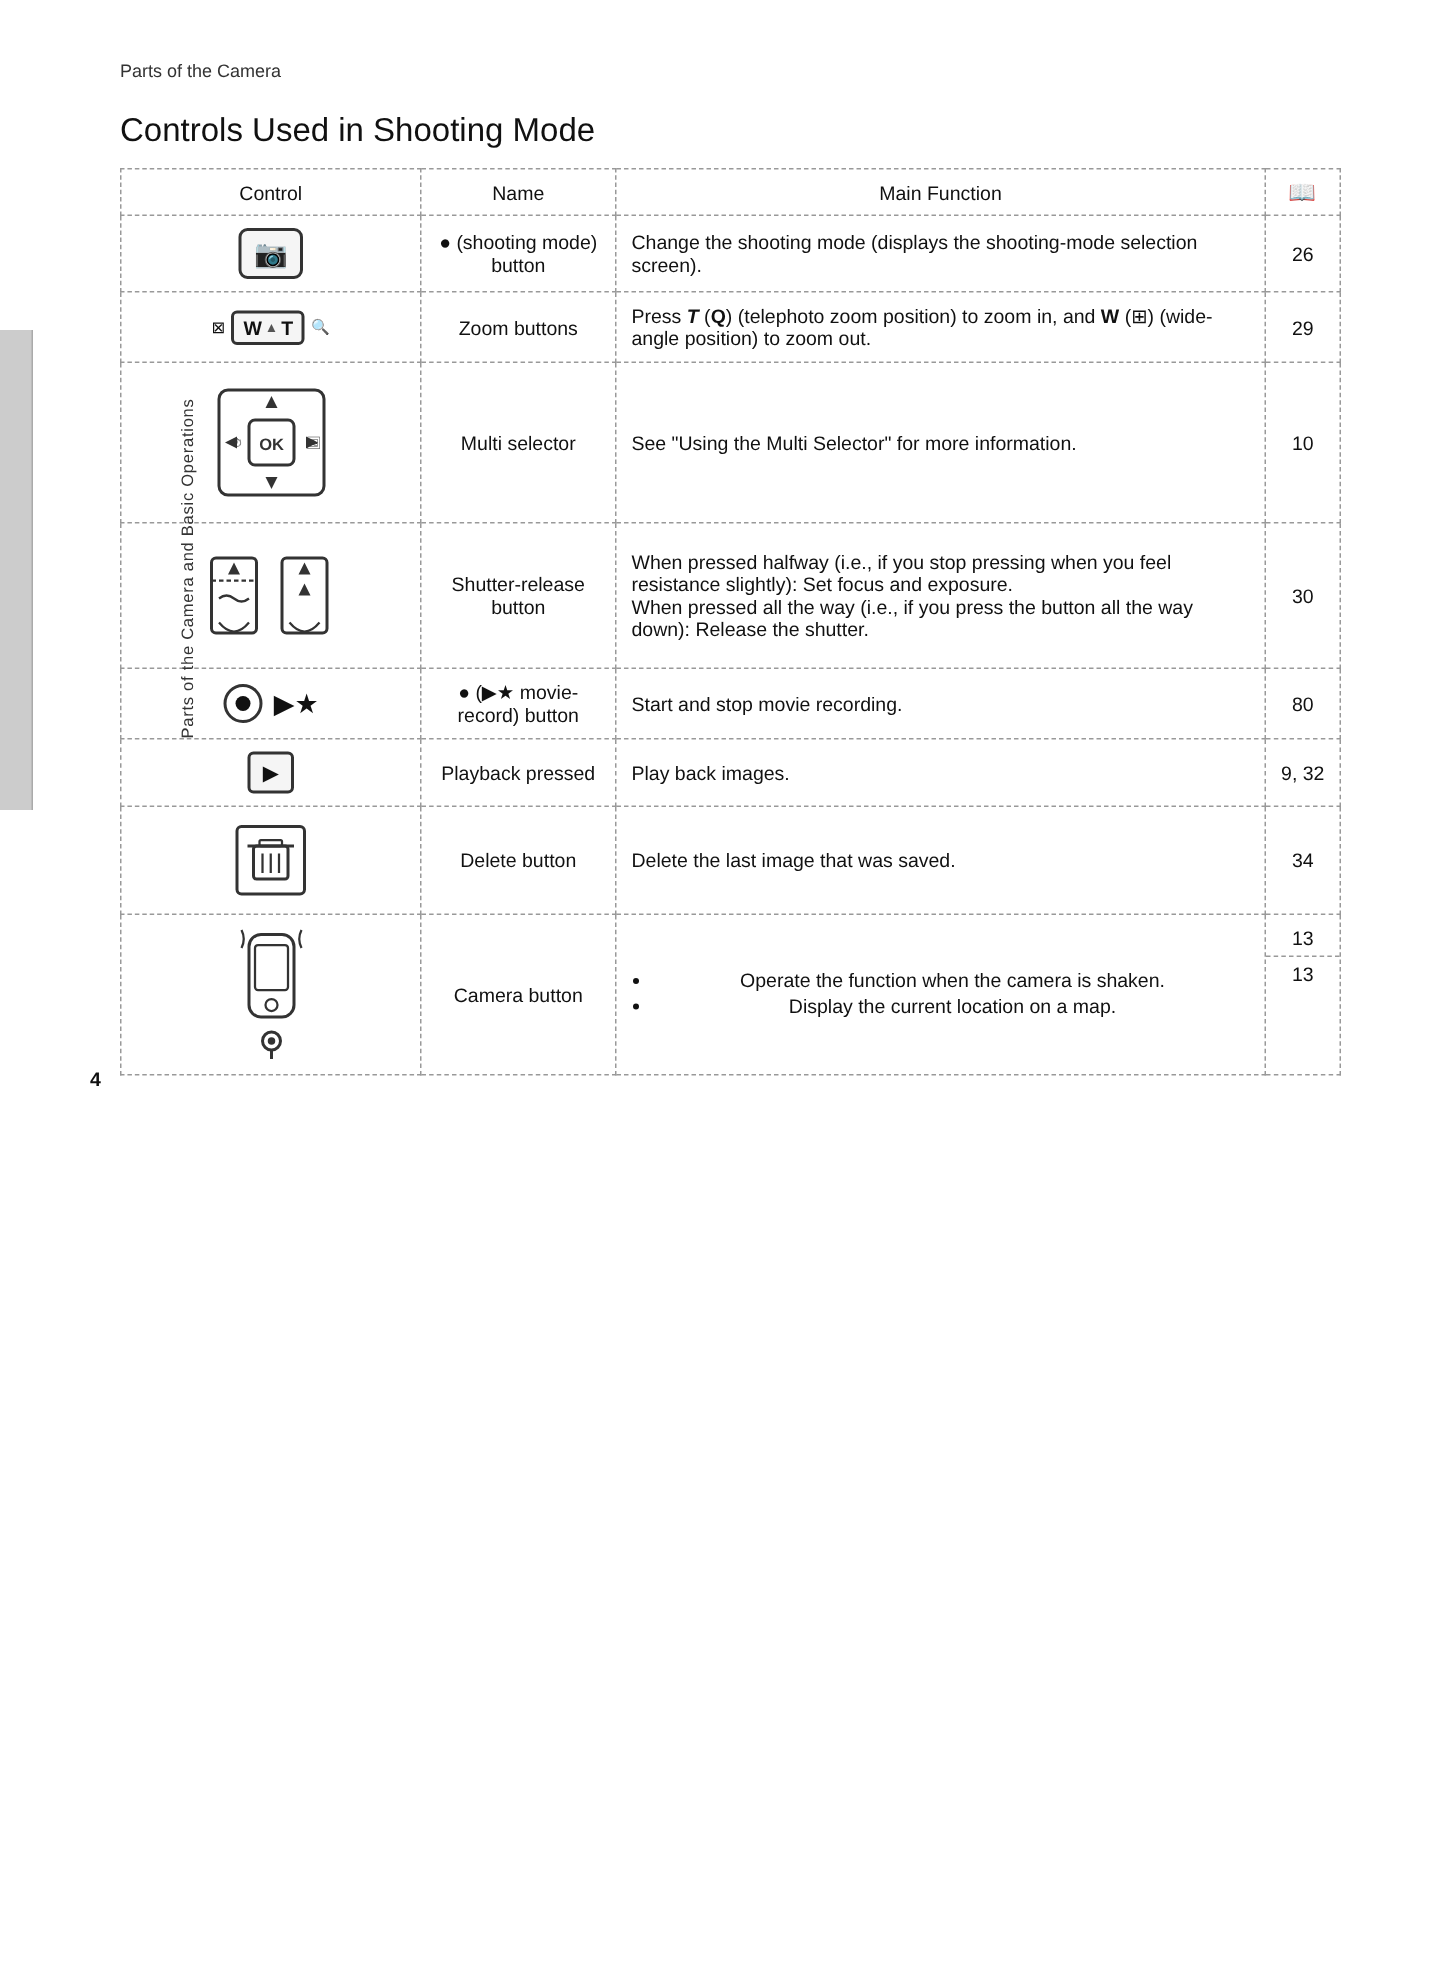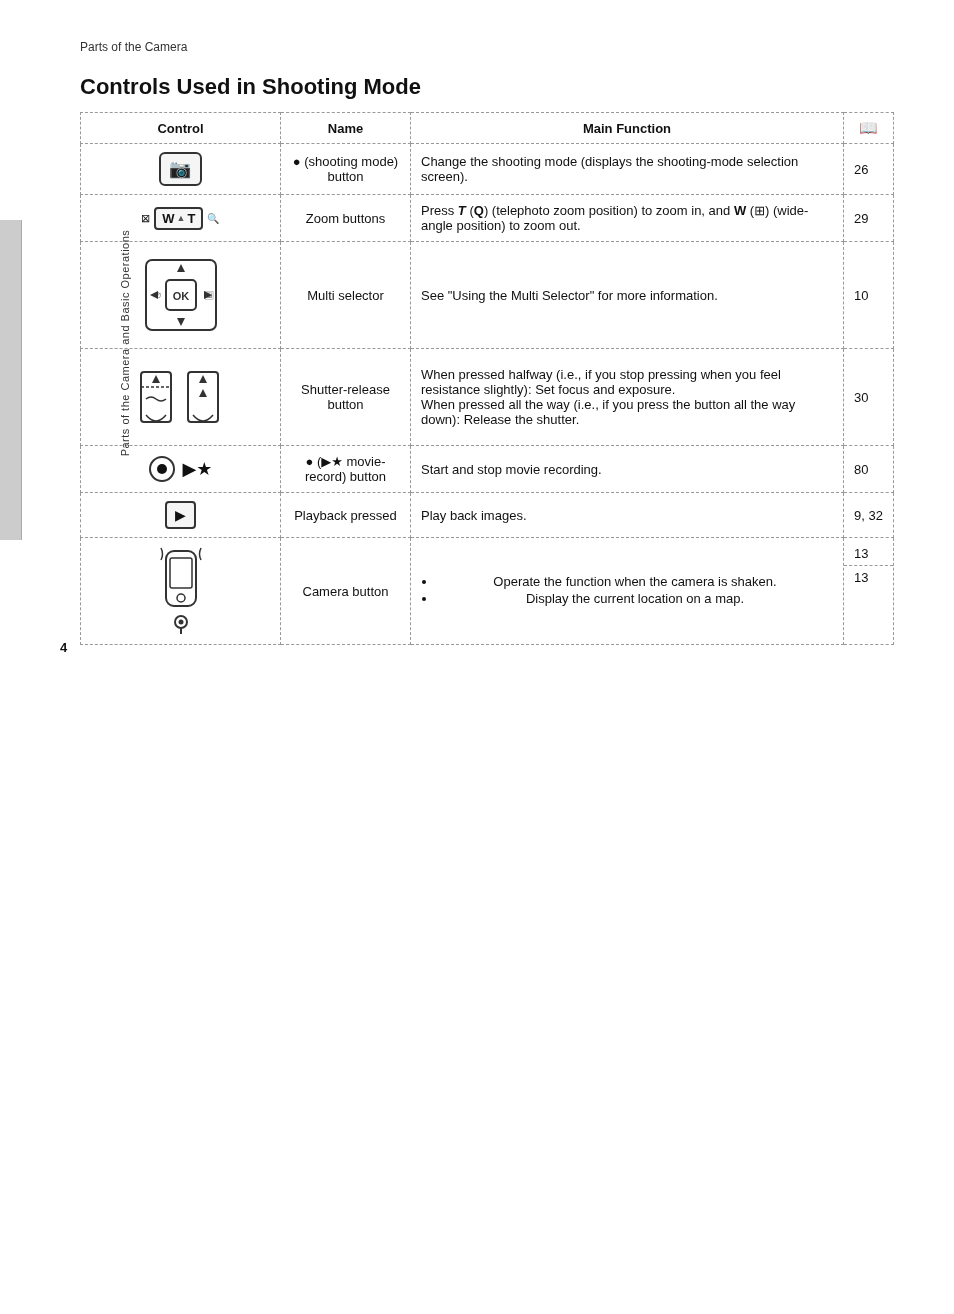--- a/index.html
+++ b/index.html
@@ -19,21 +19,21 @@
     }
 
     .breadcrumb {
       font-size: 12px;
       color: #333;
       margin-bottom: 20px;
     }
 
     .page-title {
       font-size: 22px;
-      font-weight: bold;
+      font-weight: normal;
       margin-bottom: 12px;
     }
 
     
     .side-label {
       position: absolute;
       left: 12px;
       top: 50%;
       transform: translateY(-50%) rotate(-90deg);
       font-size: 11px;
@@ -71,31 +71,31 @@
 
     .controls-table th,
     .controls-table td {
       border: 1px dashed #999;
       padding: 8px 10px;
       vertical-align: middle;
     }
 
     .controls-table thead th {
       font-size: 13px;
-      font-weight: bold;
+      font-weight: normal;
       text-align: center;
       background: #fff;
       padding: 6px 10px;
       margin-top: 30px;
     }
 
     .col-control { width: 200px; text-align: center; }
     .col-name { width: 130px; text-align: center; }
     .col-function { width: auto; }
-    .col-ref { width: 50px; }
+    .col-ref { width: 50px; text-align: center; }
 
     
     .icon-shooting-mode {
       display: inline-flex;
       align-items: center;
       justify-content: center;
       border: 2px solid #333;
       border-radius: 6px;
       padding: 4px 8px;
       font-size: 16px;
@@ -348,20 +348,42 @@
             ▶
           </div>
         </td>
         <td class="col-name">Playback pressed</td>
         <td class="col-function">
           Play back images.
         </td>
         <td class="col-ref">9, 32</td>
       </tr>
 
+      <tr>
+        <td class="col-control">
+          <div class="delete-icon">
+            <svg width="55" height="55" viewBox="0 0 55 55">
+
+              <rect x="5" y="5" width="45" height="45" rx="3" fill="none" stroke="#333" stroke-width="2"></rect>
+
+              <rect x="16" y="18" width="23" height="22" rx="2" fill="none" stroke="#333" stroke-width="2"></rect>
+              <line x1="12" y1="18" x2="43" y2="18" stroke="#333" stroke-width="2"></line>
+              <rect x="20" y="14" width="15" height="4" rx="1" fill="none" stroke="#333" stroke-width="1.5"></rect>
+              <line x1="22" y1="23" x2="22" y2="36" stroke="#333" stroke-width="1.5"></line>
+              <line x1="27.5" y1="23" x2="27.5" y2="36" stroke="#333" stroke-width="1.5"></line>
+              <line x1="33" y1="23" x2="33" y2="36" stroke="#333" stroke-width="1.5"></line>
+            </svg>
+          </div>
+        </td>
+        <td class="col-name">Delete button</td>
+        <td class="col-function">
+          Delete the last image that was saved.
+        </td>
+        <td class="col-ref">34</td>
+      </tr>
 
       <tr>
         <td class="col-control">
           <div class="action-icon">
             <svg width="50" height="90" viewBox="0 0 50 90">
 
               <rect x="10" y="5" width="30" height="55" rx="8" fill="none" stroke="#333" stroke-width="2"></rect>
 
               <rect x="14" y="12" width="22" height="30" rx="2" fill="none" stroke="#333" stroke-width="1.5"></rect>
 

